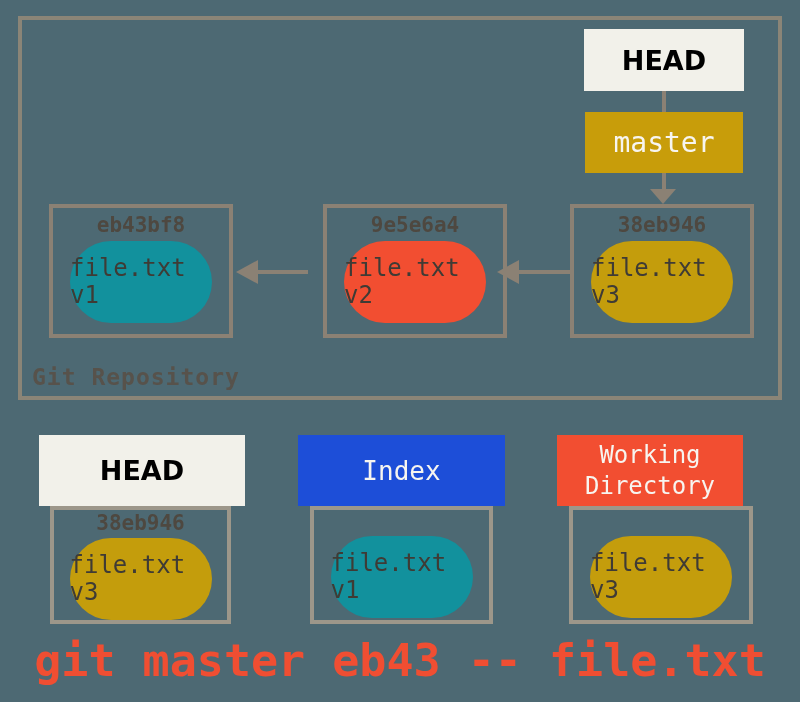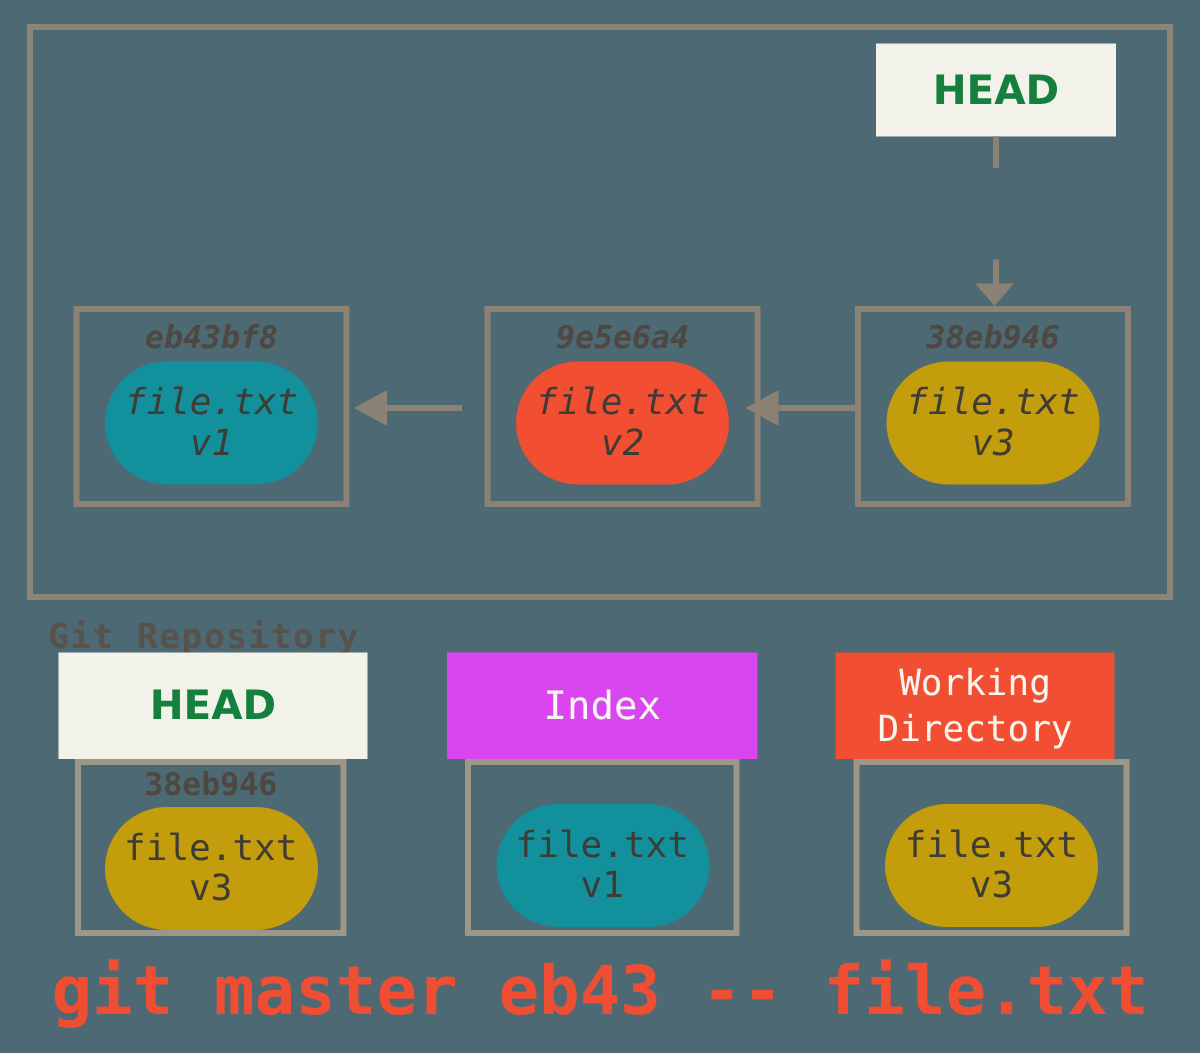--- a/index.html
+++ b/index.html
@@ -14,29 +14,28 @@
 
   
   .repo-box{
     left:18px;top:16px;width:764px;height:384px;
     border:4px solid #8b8577;
   }
   .repo-label{
     left:32px;top:364px;
     font-size:23px;color:#57524b;font-weight:bold;
     letter-spacing:1px;
-    margin-top:48px;
   }
 
   
   .hdr{
     display:flex;align-items:center;justify-content:center;
     text-align:center;
   }
-  .hdr-cream{background:#f2f1ea;color:#15803d;
+  .hdr-cream{background:#f2f1ea;color:#000000;
     font-family:"DejaVu Sans", sans-serif;font-weight:bold;font-size:27px;}
   .hdr-gold{color:#f7f5f0;font-size:28px;}
   .hdr-teal{color:#f7f5f0;font-size:26px;}
   .hdr-red{color:#f7f5f0;font-size:24px;line-height:31px;padding:0 28px;}
 
   .head-top{left:584px;top:29px;width:160px;height:62px;}
   .master-box{left:585px;top:112px;width:158px;height:61px;}
 
   
   .vline{width:4px;background:#8b8174;}
@@ -57,30 +56,30 @@
     border-bottom:12px solid transparent;
     border-right:22px solid #8b8174;
   }
   .arrow-left1{left:236px;}
   .arrow-left2{left:497px;}
 
   
   .commit-box{
     top:204px;width:184px;height:134px;
     border:4px solid #8b8174;
-    display:flex;flex-direction:column;align-items:center;font-style:italic;
+    display:flex;flex-direction:column;align-items:center;
   }
   .cb1{left:49px;}.cb2{left:323px;}.cb3{left:570px;}
   .hash{
     margin-top:6px;font-size:21px;color:#4e4840;font-weight:bold;
     line-height:22px;
   }
   .blob{
     width:142px;height:82px;border-radius:41px;
-    display:flex;flex-direction:column;align-items:center;justify-content:center;
+    display:flex;flex-direction:column;align-items:flex-start;justify-content:center;
     font-size:24px;line-height:27px;color:#3f3b35;font-weight:500;
     flex-shrink:0;
   }
   .commit-box .blob{margin-top:5px;}
 
   
   .area-hdr{top:435px;height:71px;}
   .ah1{left:39px;width:206px;}
   .ah2{left:298px;width:207px;}
   .ah3{left:557px;width:186px;}
@@ -113,20 +112,23 @@
 
   <div class="abs repo-box"></div>
   <div class="abs repo-label">Git Repository</div>
 
   <div class="abs hdr hdr-cream head-top">
     <span>HEAD</span>
   </div>
 
   <div class="abs vline vline1"></div>
 
+  <div class="abs hdr hdr-gold master-box" style="background-color: rgb(200, 157, 10);">
+    <span>master</span>
+  </div>
 
   <div class="abs vline vline2"></div>
   <div class="abs arrow-down"></div>
 
   <div class="abs commit-box cb1">
     <div class="hash">eb43bf8</div>
     <div class="blob" style="background-color: rgb(18, 145, 157);">
       <div>file.txt</div>
       <div>v1</div>
     </div>
@@ -149,21 +151,21 @@
   </div>
 
   <div class="abs arrow-left arrow-left1"></div>
   <div class="abs hline hline1"></div>
   <div class="abs arrow-left arrow-left2"></div>
   <div class="abs hline hline2"></div>
 
   <div class="abs hdr hdr-cream area-hdr ah1" style="background-color: rgb(242, 241, 234);">
     <span>HEAD</span>
   </div>
-  <div class="abs hdr hdr-teal area-hdr ah2" style="background-color: #d946ef;">
+  <div class="abs hdr hdr-teal area-hdr ah2" style="background-color: #1d4ed8;">
     <span>Index</span>
   </div>
   <div class="abs hdr hdr-red area-hdr ah3" style="background-color: rgb(242, 78, 49);">
     <span>Working Directory</span>
   </div>
 
   <div class="abs area-box ab1">
     <div class="hash">38eb946</div>
     <div class="blob" style="background-color: rgb(196, 157, 12);">
       <div>file.txt</div>

